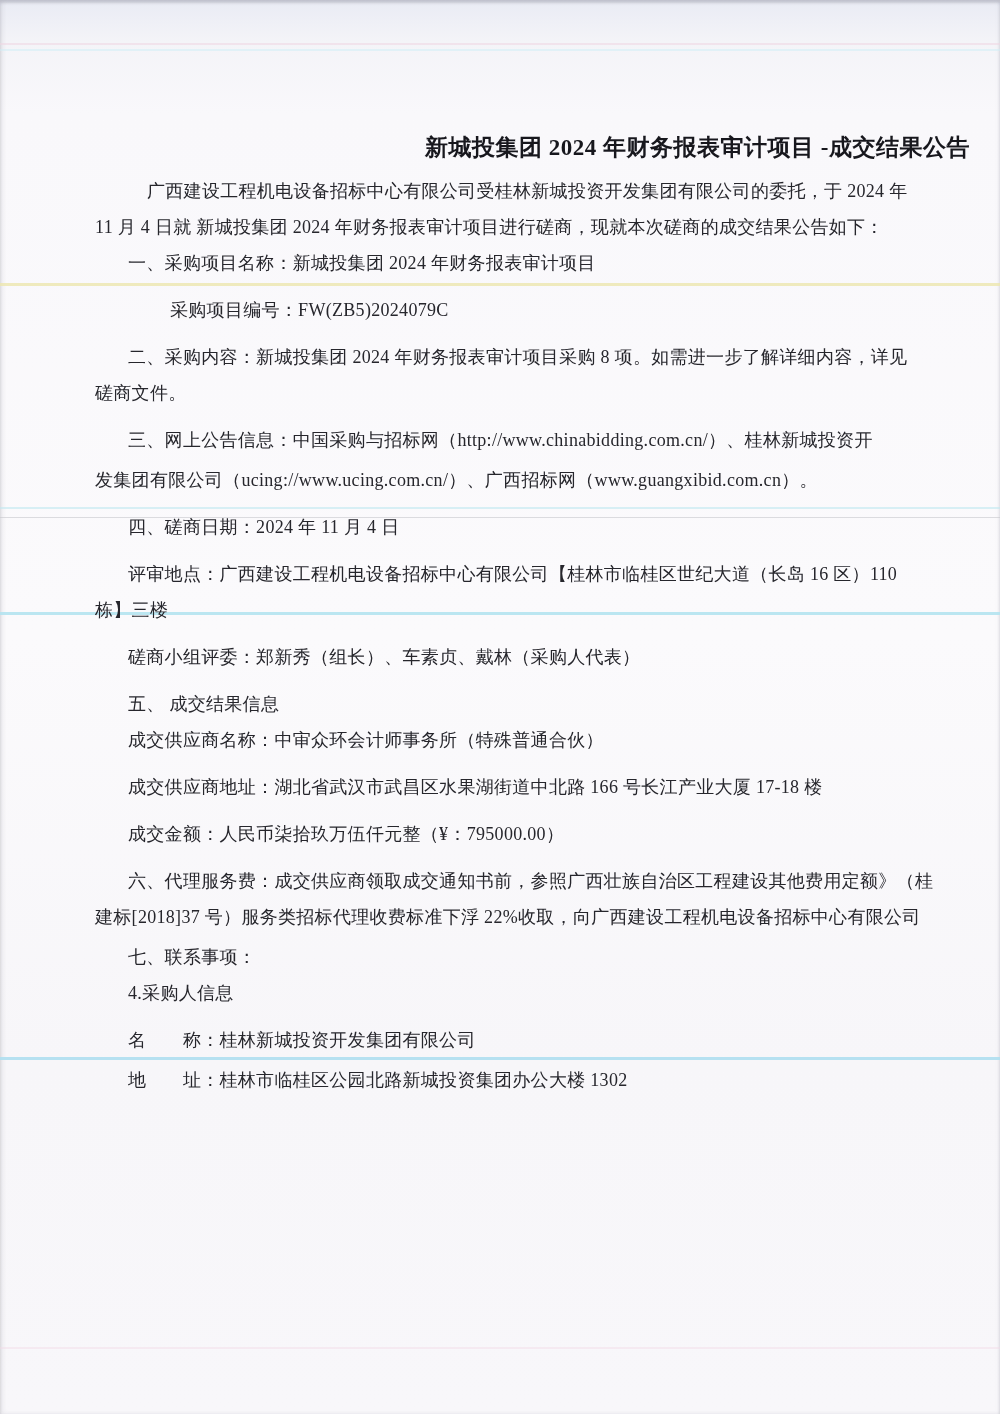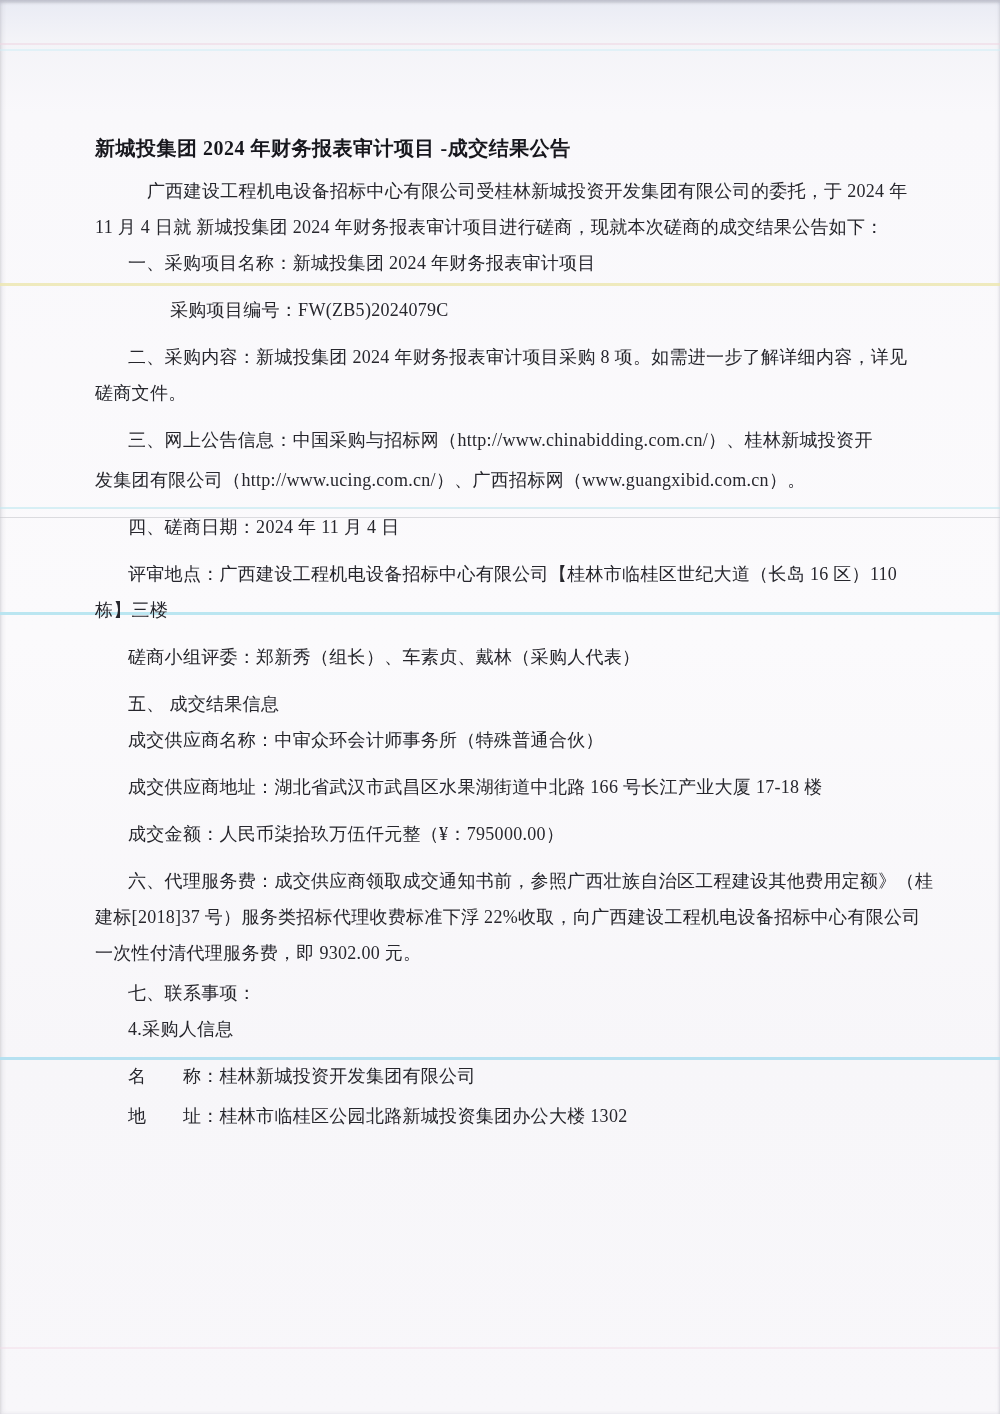--- a/index.html
+++ b/index.html
@@ -27,23 +27,23 @@
                 inset -2px 0 3px rgba(160,160,175,0.10);
     font-family: "Liberation Serif", "DejaVu Serif", serif;
   }
   .content {
     position: relative;
     z-index: 2;
     padding: 130px 30px 0 95px;
     font-size: 18px;
   }
   .doc-title {
-    font-size: 20px;
+    font-size: 23px;
     font-weight: bold;
-    text-align: left;
+    text-align: right;
     line-height: 36px;
     color: #17171d;
     white-space: nowrap;
     letter-spacing: 0.5px;
   }
   .ln {
     line-height: 30px;
     white-space: nowrap;
     letter-spacing: 0.3px;
   }
@@ -71,32 +71,31 @@
   <div class="content">
     <div class="doc-title">新城投集团 2024 年财务报表审计项目 -成交结果公告</div>
     <div id="lines">
         <div class="ln g-mid i-b">广西建设工程机电设备招标中心有限公司受桂林新城投资开发集团有限公司的委托，于 2024 年</div>
         <div class="ln g-line i-z">11 月 4 日就 新城投集团 2024 年财务报表审计项目进行磋商，现就本次磋商的成交结果公告如下：</div>
         <div class="ln g-line i-a">一、采购项目名称：新城投集团 2024 年财务报表审计项目</div>
         <div class="ln g-para i-c">采购项目编号：FW(ZB5)2024079C</div>
         <div class="ln g-para i-a">二、采购内容：新城投集团 2024 年财务报表审计项目采购 8 项。如需进一步了解详细内容，详见</div>
         <div class="ln g-line i-z">磋商文件。</div>
         <div class="ln g-para i-a">三、网上公告信息：中国采购与招标网（http://www.chinabidding.com.cn/）、桂林新城投资开</div>
-        <div class="ln g-mid i-z">发集团有限公司（http://www.ucing.com.cn/）、广西招标网（www.guangxibid.com.cn）。</div>
+        <div class="ln g-mid i-z">发集团有限公司（ucing://www.ucing.com.cn/）、广西招标网（www.guangxibid.com.cn）。</div>
         <div class="ln g-para i-a">四、磋商日期：2024 年 11 月 4 日</div>
         <div class="ln g-para i-a">评审地点：广西建设工程机电设备招标中心有限公司【桂林市临桂区世纪大道（长岛 16 区）110</div>
         <div class="ln g-line i-z">栋】三楼</div>
         <div class="ln g-para i-a">磋商小组评委：郑新秀（组长）、车素贞、戴林（采购人代表）</div>
         <div class="ln g-para i-a">五、 成交结果信息</div>
         <div class="ln g-line i-a">成交供应商名称：中审众环会计师事务所（特殊普通合伙）</div>
         <div class="ln g-para i-a">成交供应商地址：湖北省武汉市武昌区水果湖街道中北路 166 号长江产业大厦 17-18 楼</div>
         <div class="ln g-para i-a">成交金额：人民币柒拾玖万伍仟元整（¥：795000.00）</div>
         <div class="ln g-para i-a">六、代理服务费：成交供应商领取成交通知书前，参照广西壮族自治区工程建设其他费用定额》（桂</div>
         <div class="ln g-line i-z">建标[2018]37 号）服务类招标代理收费标准下浮 22%收取，向广西建设工程机电设备招标中心有限公司</div>
-        <div class="ln g-line i-z">一次性付清代理服务费，即 9302.00 元。</div>
         <div class="ln g-mid i-a">七、联系事项：</div>
         <div class="ln g-line i-a">4.采购人信息</div>
         <div class="ln g-para i-a">名　　称：桂林新城投资开发集团有限公司</div>
         <div class="ln g-mid i-a">地　　址：桂林市临桂区公园北路新城投资集团办公大楼 1302</div>
       </div>
   </div>
 <div class="streak" style="top: 43px; height: 2px; background: rgb(238, 214, 226); opacity: 0.55;"></div>
     <div class="streak" style="top: 49px; height: 2px; background: rgb(205, 238, 245); opacity: 0.5;"></div>
     <div class="streak" style="top: 283px; height: 3px; background: rgb(236, 230, 174); opacity: 0.8;"></div>
     <div class="streak" style="top: 507px; height: 2px; background: rgb(191, 232, 240); opacity: 0.6;"></div>

